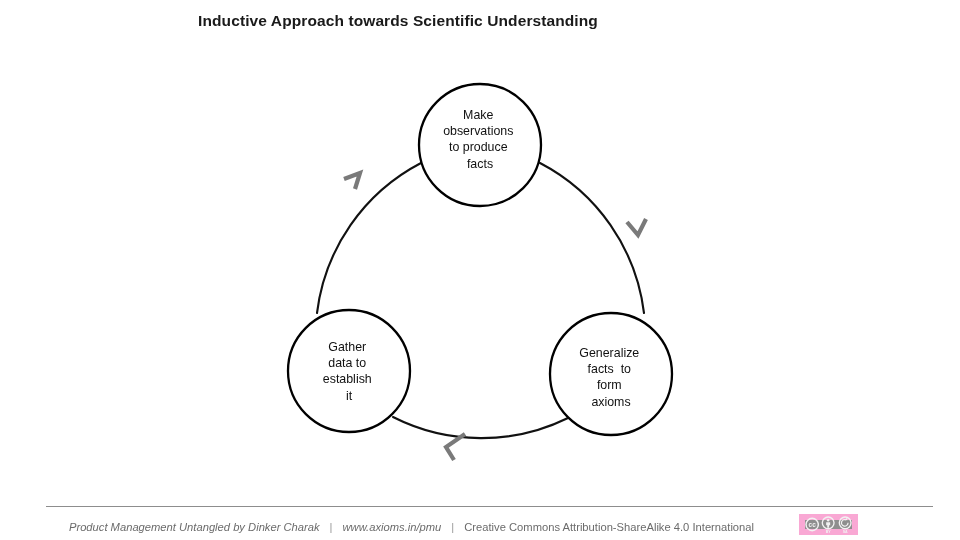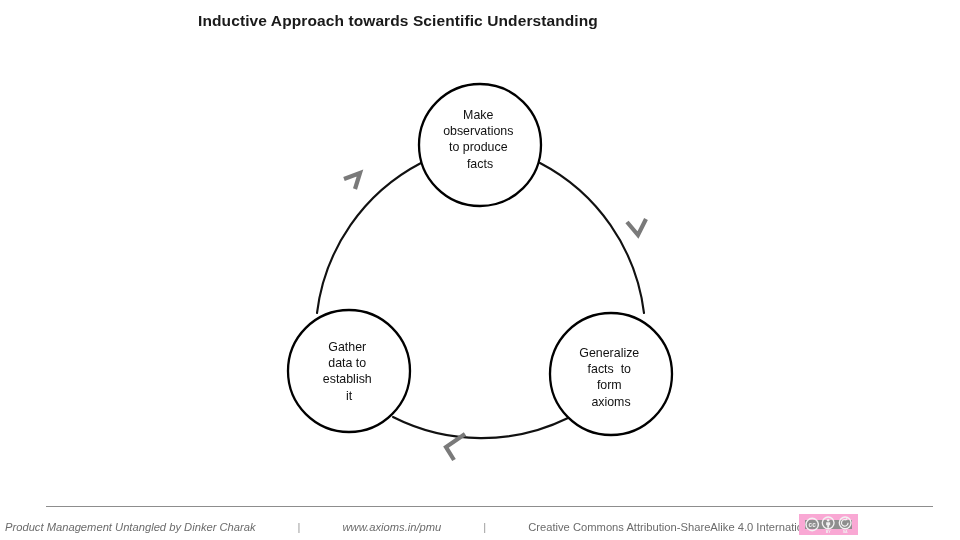--- a/index.html
+++ b/index.html
@@ -54,21 +54,21 @@
     border-top: 1.6px solid #8d8d8d;
   }
   #footer {
     position: absolute;
     left: 0;
     top: 515px;
     width: 823px;
     height: 24px;
     display: flex;
     align-items: center;
-    justify-content: space-between;
+    justify-content: center;
     font-size: 11.2px;
     color: #6b6b6b;
     white-space: nowrap;
   }
   #footer .seg {
     padding: 0 5px;
   }
   #footer .ital {
     font-style: italic;
   }

